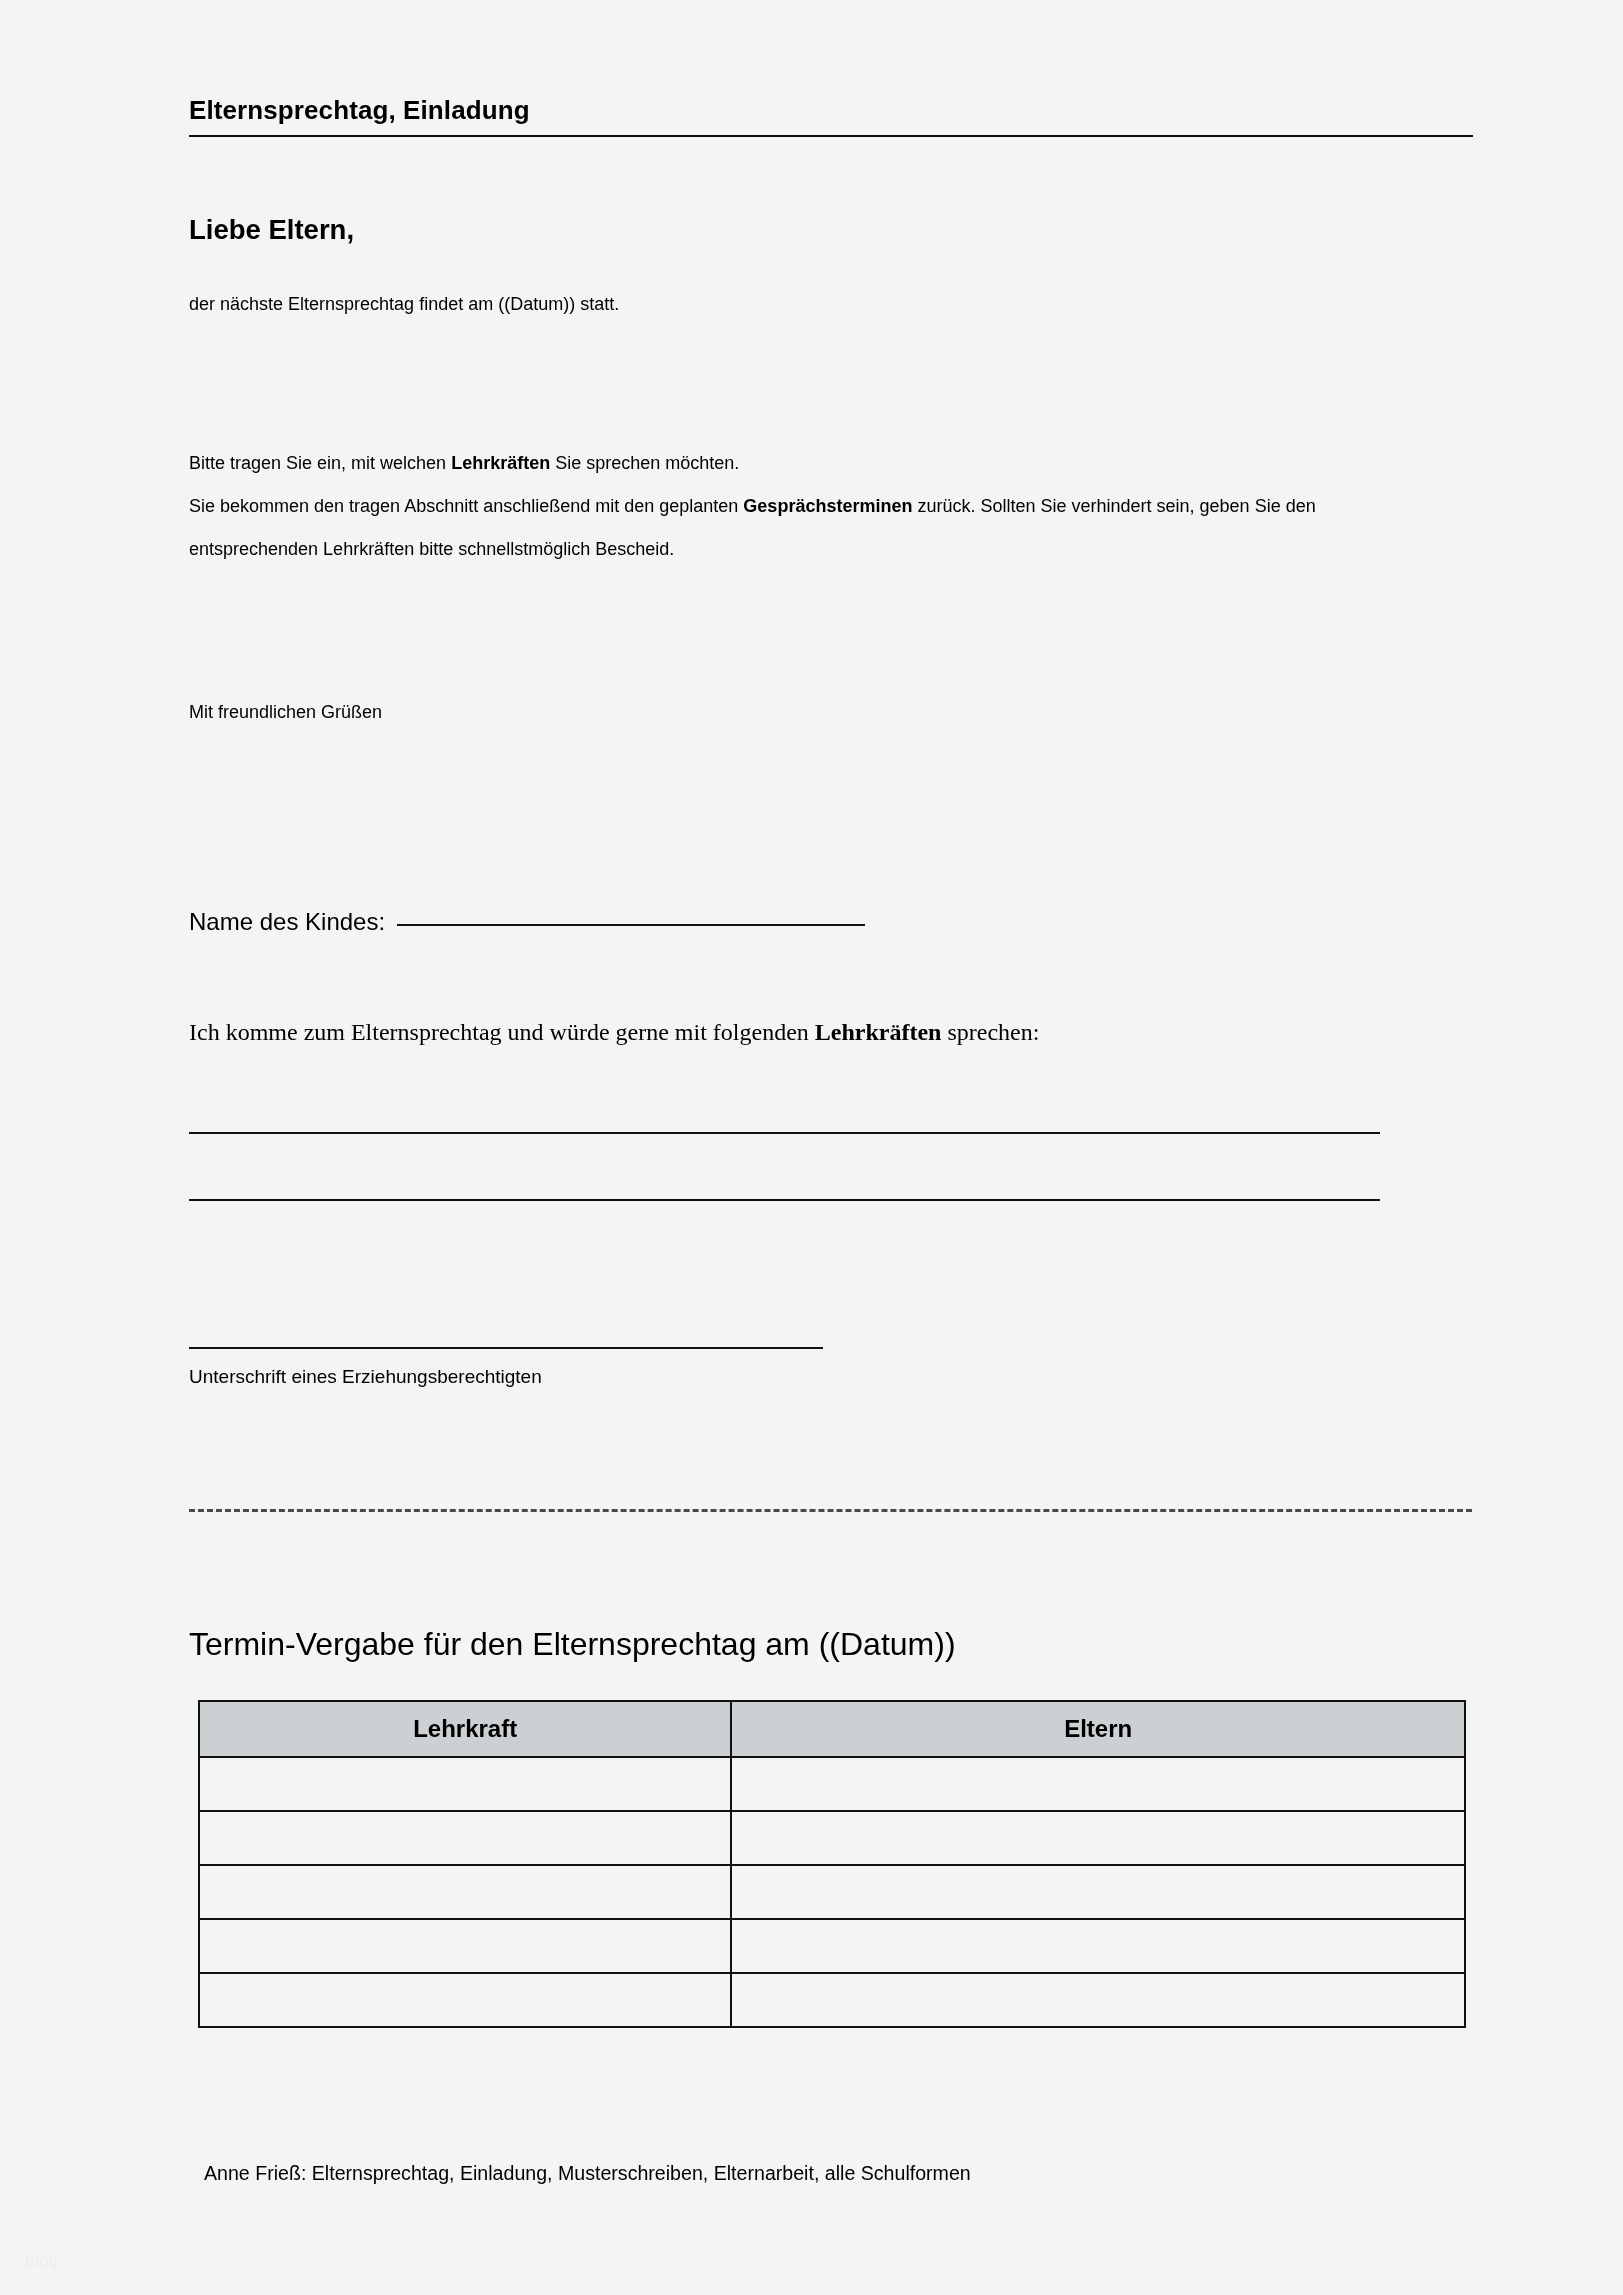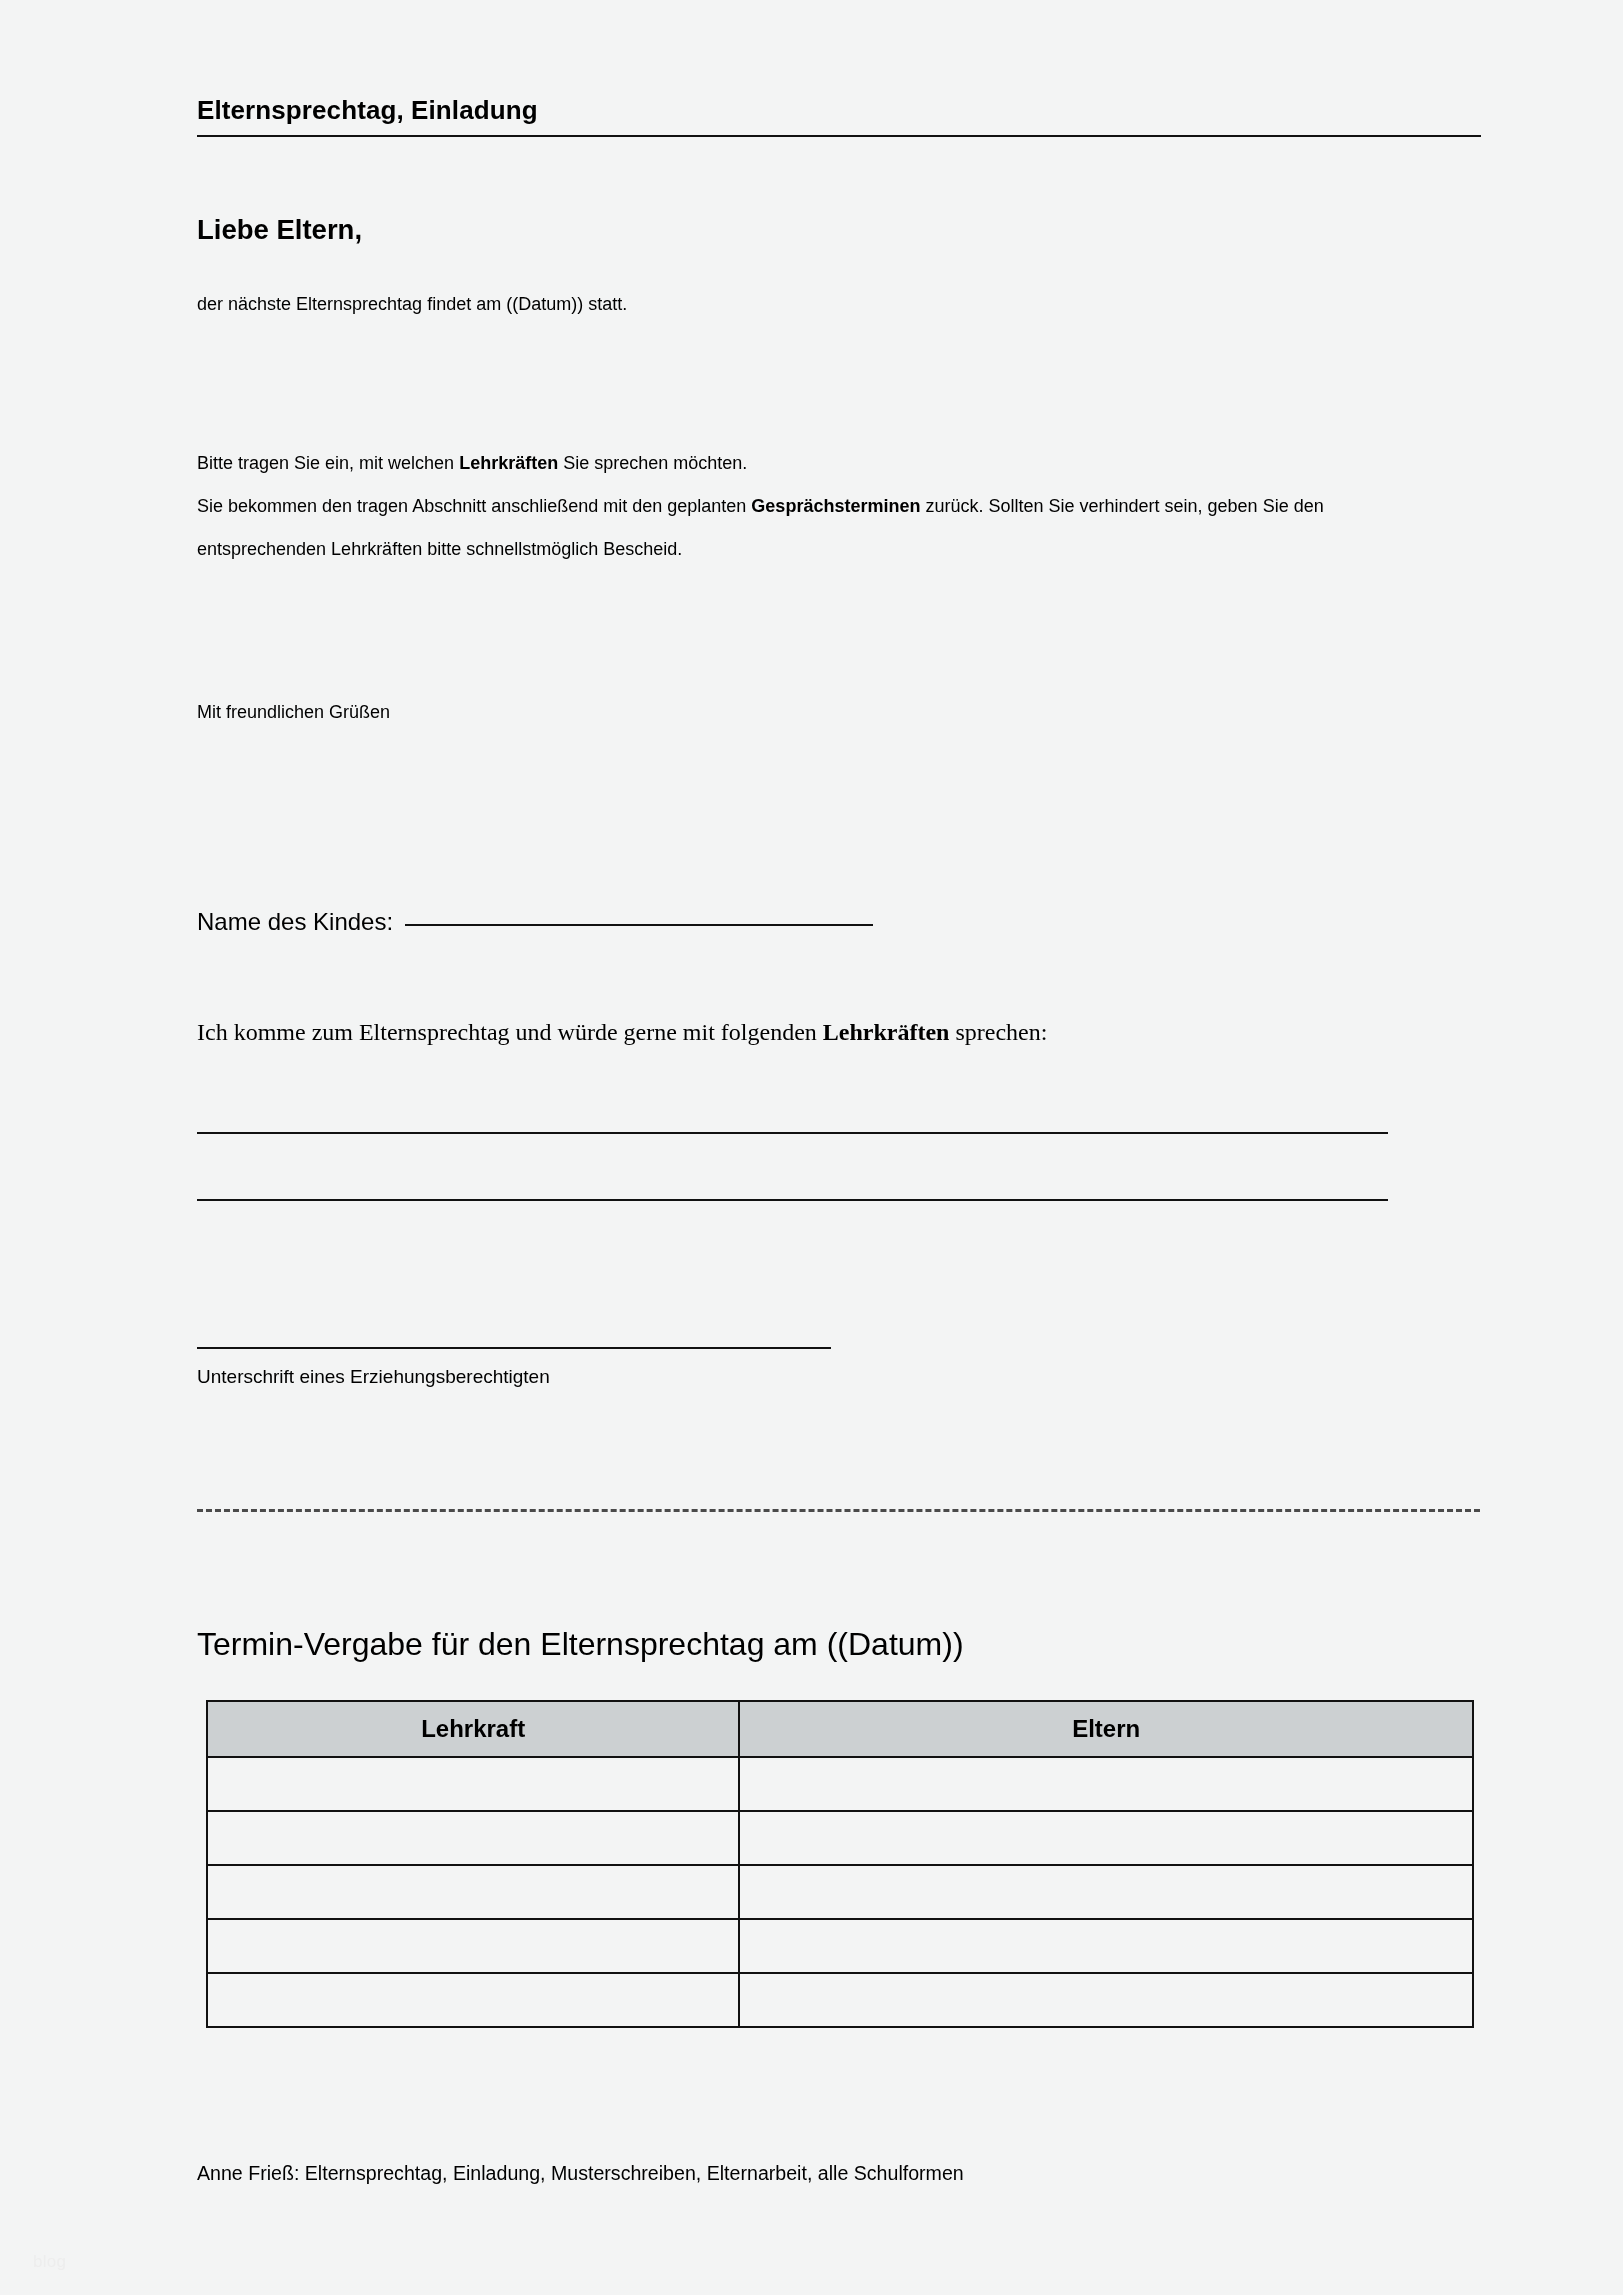--- a/index.html
+++ b/index.html
@@ -14,21 +14,21 @@
     font-family: "Liberation Sans", sans-serif;
     color: #000000;
     position: relative;
     overflow: hidden;
     -webkit-font-smoothing: antialiased;
   }
 
   
   .page {
     position: absolute;
-    left: 8px;
+    left: 0;
     top: 0;
     width: 1471px;
     height: 2295px;
     box-sizing: border-box;
     border-radius: 27px;
   }
 
   
   .content {
     position: absolute;
@@ -195,21 +195,21 @@
   .col-termin    { width: 734px; }
 
   
   .footer {
     position: absolute;
     left: 0;
     top: 2157px;
     font-size: 19.6px;
     line-height: 32px;
   }
-  .footer div { white-space: nowrap; }
+  .footer div { white-space: nowrap; margin-left: 15px; }
 
   
   .watermark {
     position: absolute;
     left: 25px;
     top: 2252px;
     font-size: 17px;
     color: #ededed;
     letter-spacing: 0.3px;
     user-select: none;

